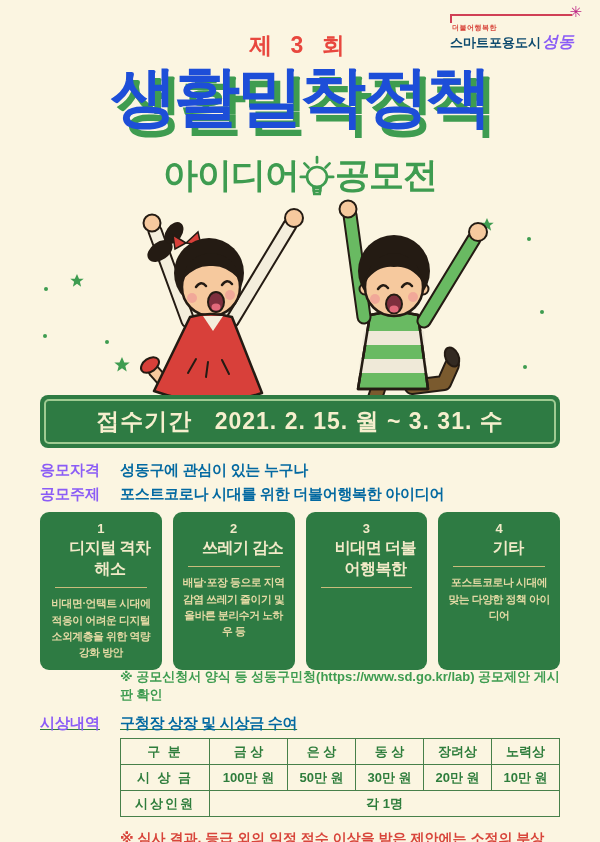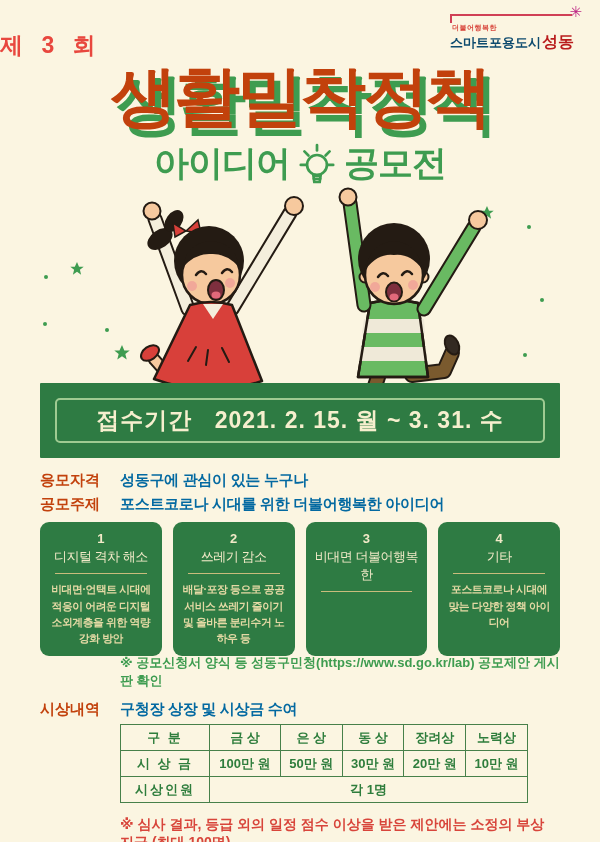--- a/index.html
+++ b/index.html
@@ -9,53 +9,53 @@
     font-family:"Liberation Sans","DejaVu Sans",sans-serif;
     color:#2E7D3C;
   }
   
   .logo{position:absolute;top:14px;right:22px;width:128px;z-index:5;}
   .logo-frame{position:relative;border-top:2px solid #D04055;border-left:2px solid #D04055;height:7px;margin:0 6px 0 0;}
   .logo-star{position:absolute;right:-10px;top:-13px;color:#BD2684;font-size:15px;font-weight:700;}
   .logo-tagline{font-size:7px;color:#D8453B;font-weight:700;letter-spacing:.5px;margin:0 0 1px 2px;}
   .logo-row{white-space:nowrap;line-height:1;}
   .logo-blue{color:#0c4a6e;font-weight:800;font-size:13px;}
-  .logo-red{color:#b91c1c;font-weight:800;font-size:16px;margin-left:1px;}
-  
-  .round{margin-top:30px;text-align:left;color:#E8473E;font-size:23px;font-weight:800;letter-spacing:6px;}
-  .title{margin:2px 0 0;text-align:center;color:#c2410c;font-size:66px;line-height:1.02;font-weight:800;letter-spacing:-3px;text-shadow:6px 8px 0 #3E9C50;}
-  .subtitle{margin-top:10px;display:flex;align-items:center;justify-content:center;gap:9px;color:#3E9C50;font-size:35px;font-weight:800;letter-spacing:-1px;}
+  .logo-red{color:#8b5cf6;font-weight:800;font-size:16px;margin-left:1px;font-style:italic;}
+  
+  .round{margin-top:30px;text-align:center;color:#E8473E;font-size:23px;font-weight:800;letter-spacing:6px;}
+  .title{margin:2px 0 0;text-align:center;color:#1d4ed8;font-size:66px;line-height:1.02;font-weight:800;letter-spacing:-3px;text-shadow:6px 8px 0 #3E9C50;}
+  .subtitle{margin-top:22px;display:flex;align-items:center;justify-content:center;gap:0;color:#3E9C50;font-size:35px;font-weight:800;letter-spacing:-1px;}
   .bulb{width:36px;height:42px;}
   
   .illustration{display:block;margin:0 auto -12px;position:relative;z-index:1;}
   
-  .banner{position:relative;z-index:2;margin:0 40px;background:#2E7B43;border-radius:1px;padding:15px;}
+  .banner{position:relative;z-index:2;margin:0 40px;background:#2E7B43;border-radius:8px;padding:4px;}
   .banner-inner{border:2px solid #9FCB92;border-radius:5px;text-align:center;padding:5px 8px;white-space:nowrap;}
   .banner-label{color:#F6EFCE;font-weight:800;font-size:23px;letter-spacing:1px;margin-right:18px;}
   .banner-dates{color:#F6EFCE;font-weight:800;font-size:23px;letter-spacing:1px;}
   
   .rows{margin:13px 40px 0;}
   .row{display:flex;align-items:baseline;margin-bottom:5px;}
-  .row-label{flex:0 0 66px;color:#c2410c;font-weight:800;font-size:15px;}
+  .row-label{flex:0 0 66px;color:#8b5cf6;font-weight:800;font-size:15px;}
   .row-value{color:#0369a1;font-weight:700;font-size:15px;margin-left:14px;letter-spacing:-0.3px;}
   .row-note{margin:-2px 40px 0 120px;color:#3E9C50;font-size:13px;font-weight:700;}
   .red-note{margin:5px 40px 0 120px;color:#D8453B;font-size:14px;font-weight:800;}
   
   .topics{display:flex;gap:11px;margin:8px 40px 0;}
   .topic{flex:1;background:#2E7B43;border-radius:9px;padding:9px 7px 10px;text-align:center;min-height:108px;}
   .topic-num{color:#F2EAC8;font-weight:800;font-size:13px;}
-  .topic-title{color:#F2EAC8;font-weight:400;font-size:13px;margin-top:2px;letter-spacing:-0.5px;}
+  .topic-title{color:#F2EAC8;font-weight:700;font-size:16px;margin-top:2px;letter-spacing:-0.5px;margin-left:18px;}
   .topic-divider{border-bottom:1.5px solid #C9BC7C;margin:7px 8px 7px;}
   .topic-desc{color:#E3D9A4;font-size:10.8px;line-height:1.5;font-weight:700;letter-spacing:-0.4px;}
   
-  .awards-table{border-collapse:collapse;margin:3px 40px 13px 120px;width:408px;}
+  .awards-table{border-collapse:collapse;margin:3px 40px 13px 120px;width:440px;}
   .awards-table td{border:1.5px solid #47804A;text-align:center;font-size:13px;font-weight:700;color:#2E7D3C;padding:3.5px 2px;}
   .awards-table td.cell-label{font-weight:800;width:84px;letter-spacing:2px;}
   
-  .mt10{margin-top:10px;} .mt12{margin-top:12px;}
+  .mt10{margin-top:10px;text-decoration:underline;} .mt12{margin-top:12px;}
 </style>
 </head>
 <body>
 
 <div class="poster">
 
   <div class="logo">
     <div class="logo-frame">
       <span class="logo-star">✳</span>
     </div>
@@ -196,21 +196,21 @@
     <div class="topic">
       <div class="topic-num">1</div>
       <div class="topic-title">디지털 격차 해소</div>
       <div class="topic-divider"></div>
       <div class="topic-desc">비대면·언택트 시대에 적응이 어려운 디지털 소외계층을 위한 역량강화 방안</div>
     </div>
     <div class="topic">
       <div class="topic-num">2</div>
       <div class="topic-title">쓰레기 감소</div>
       <div class="topic-divider"></div>
-      <div class="topic-desc">배달·포장 등으로 공공서비스 쓰레기 줄이기 및 올바른 분리수거 노하우 등</div>
+      <div class="topic-desc">배달·포장 등으로 지역감염 쓰레기 줄이기 및 올바른 분리수거 노하우 등</div>
     </div>
     <div class="topic">
       <div class="topic-num">3</div>
       <div class="topic-title">비대면 더불어행복한</div>
       <div class="topic-divider"></div>
     </div>
     <div class="topic">
       <div class="topic-num">4</div>
       <div class="topic-title">기타</div>
       <div class="topic-divider"></div>

